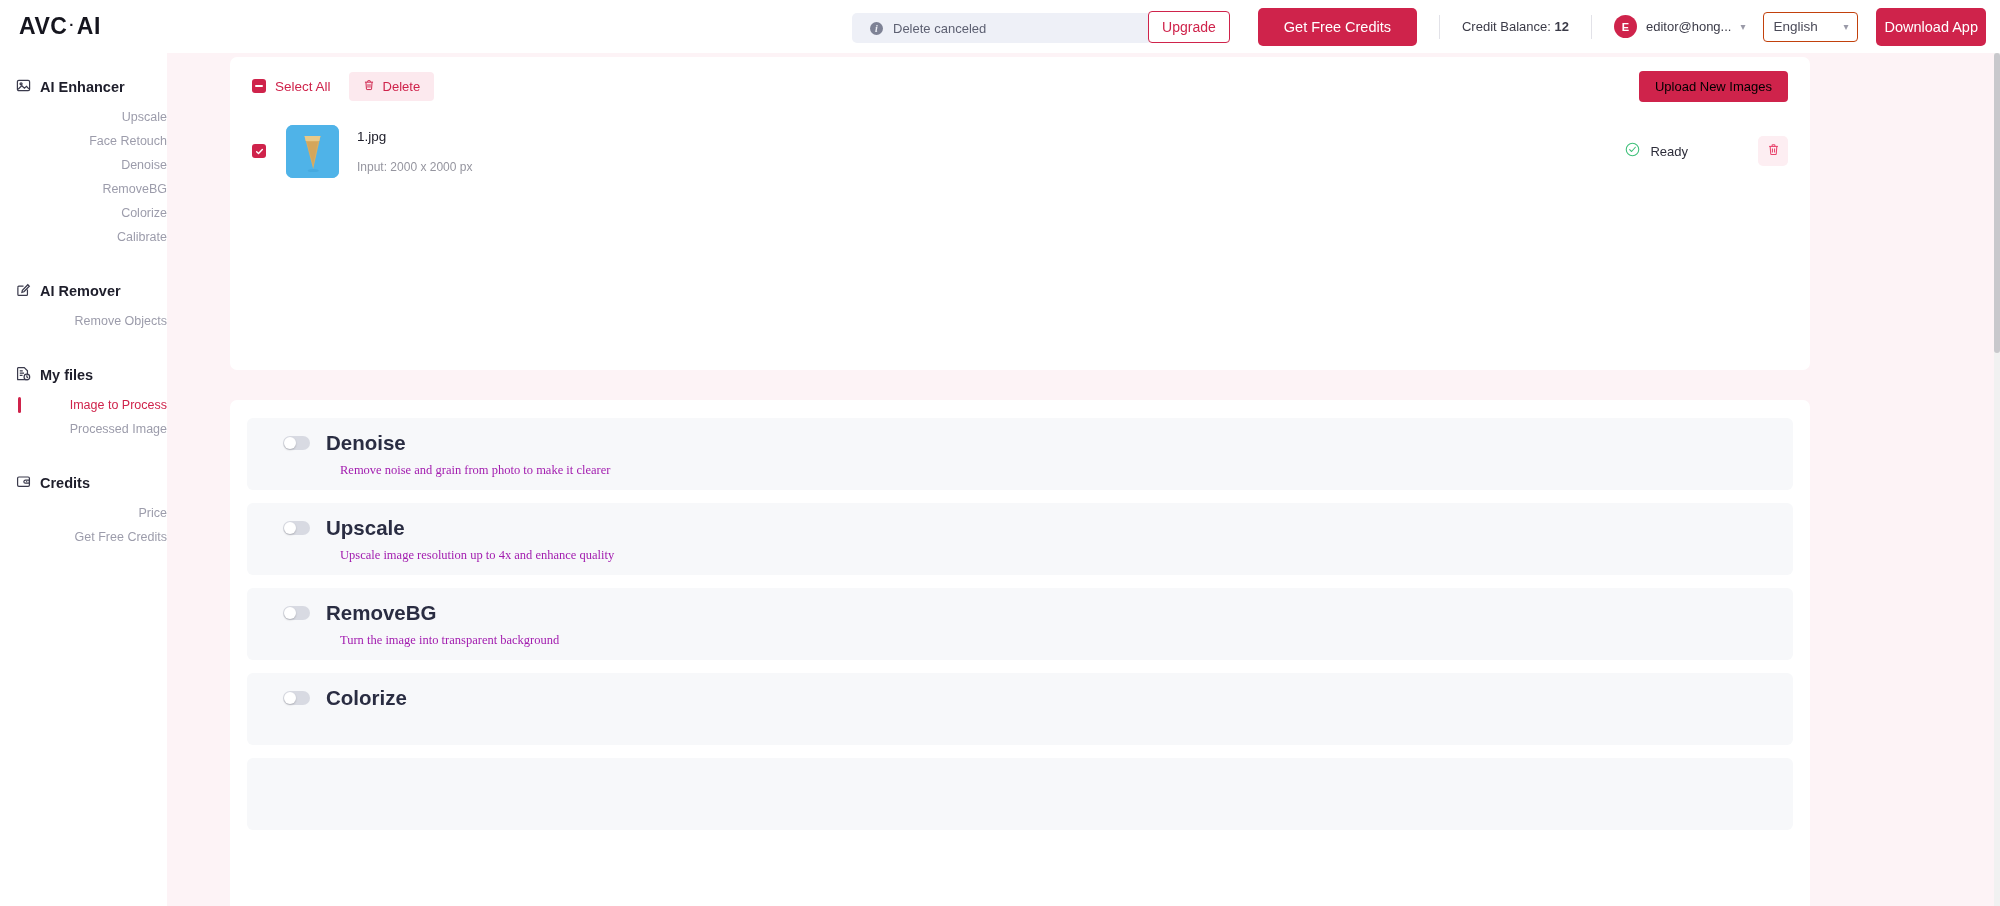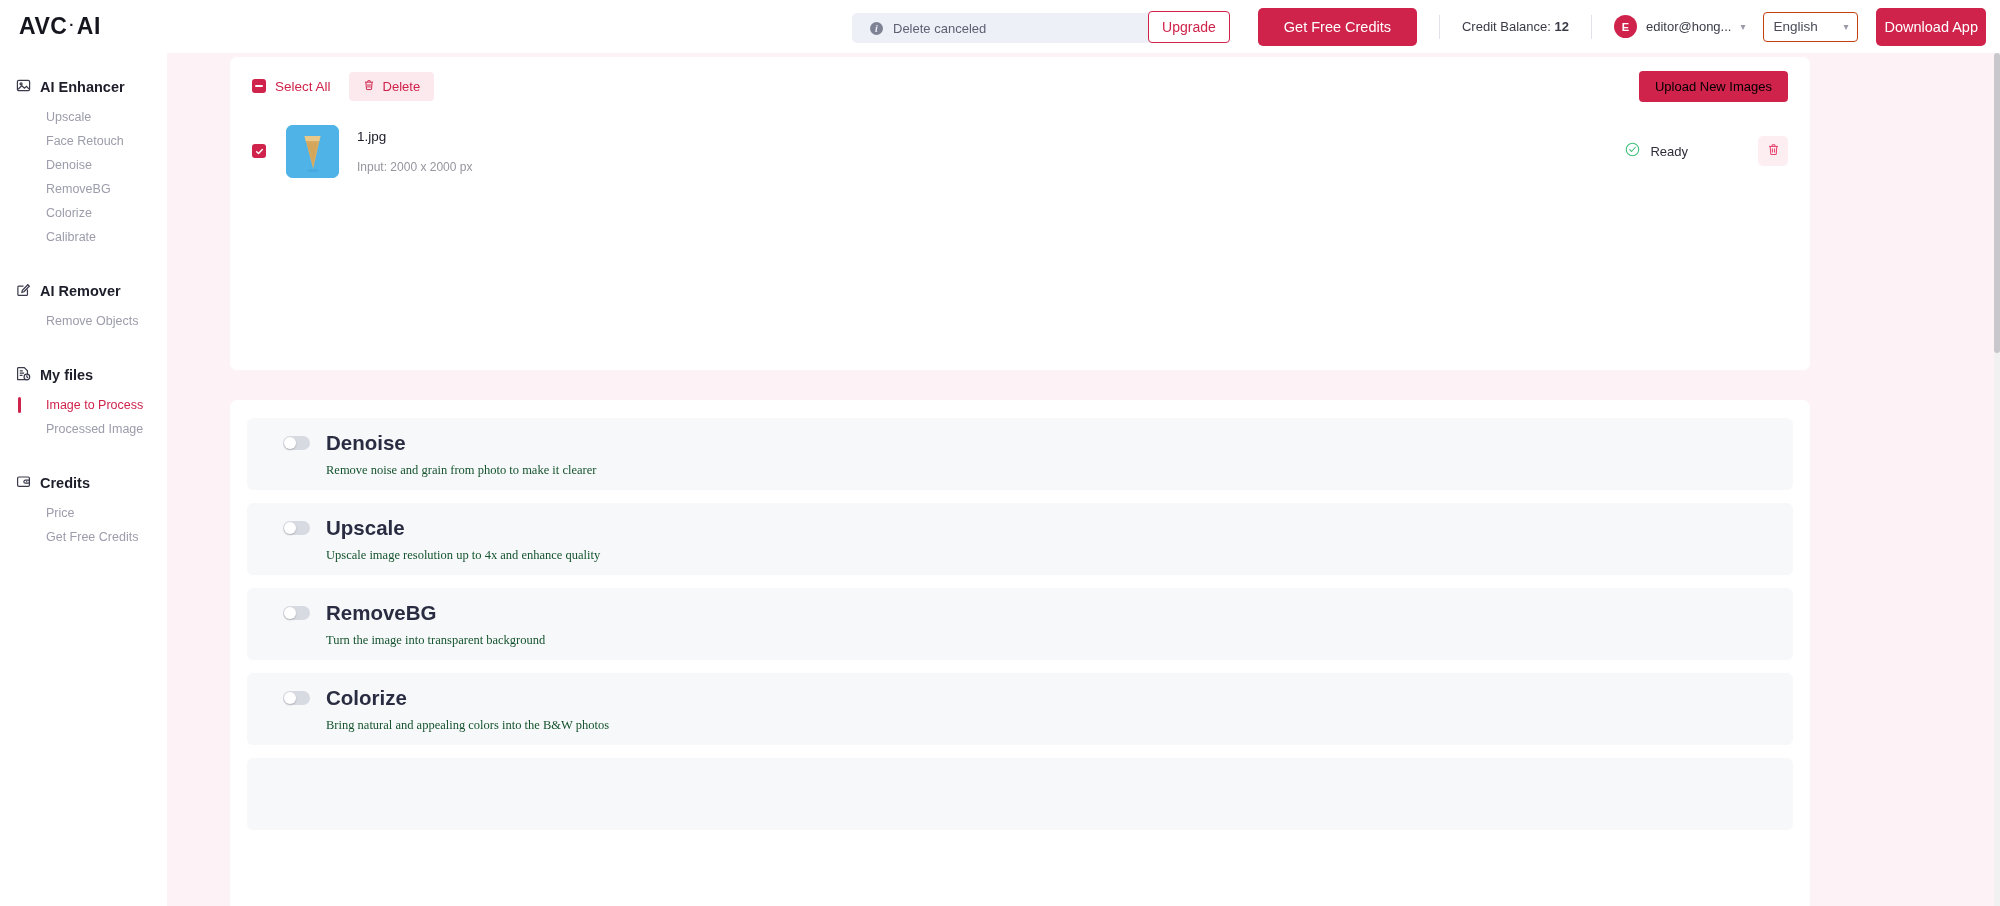--- a/index.html
+++ b/index.html
@@ -102,21 +102,21 @@
   }
 
   
   .sidebar {
     position: absolute; left: 0; top: 53px;
     width: 167px; height: 853px;
     background: #ffffff;
     padding-top: 16px;
     z-index: 20;
   }
-  .nav-group { margin-bottom: 6px; }
+  .nav-group { margin-bottom: 6px; text-align: right; }
   .nav-head {
     display: flex; align-items: center; gap: 9px;
     padding: 9px 0 9px 16px;
     font-size: 14.5px; font-weight: 700; color: #1e1e2b;
     cursor: pointer;
   }
   .nav-head svg { flex: none; }
   .nav-sub {
     position: relative;
     padding: 5px 0 5px 46px;
@@ -251,22 +251,22 @@
     flex: none; cursor: pointer;
   }
   .toggle .knob {
     position: absolute; left: 1px; top: 1px;
     width: 12px; height: 12px; border-radius: 50%;
     background: #fff;
     box-shadow: 0 1px 2px rgba(0,0,0,.2);
   }
   .opt-title { font-size: 20.5px; font-weight: 700; color: #2a2d42; }
   .opt-desc {
-    margin-top: 8px; margin-left: 43px;
-    font-size: 12.5px; color: #14532d;
+    margin-top: 8px; margin-left: 57px;
+    font-size: 12.5px; color: #a21caf;
     font-family: "Liberation Serif", serif;
   }
 </style>
 </head>
 <body>
 
 <div class="header">
   <div class="logo">
     <span>AVC</span>
       <span class="dot">·</span>
@@ -474,21 +474,20 @@
       <div class="opt-desc">Turn the image into transparent background</div>
     </div>
 
     <div class="opt-card">
       <div class="opt-head">
         <span class="toggle">
             <span class="knob"></span>
           </span>
         <span class="opt-title">Colorize</span>
       </div>
-      <div class="opt-desc">Bring natural and appealing colors into the B&amp;W photos</div>
     </div>
 
     <div class="opt-card">
       <div class="opt-head">
         <span class="opt-title"></span>
       </div>
     </div>
   </div>
 </div>
 

